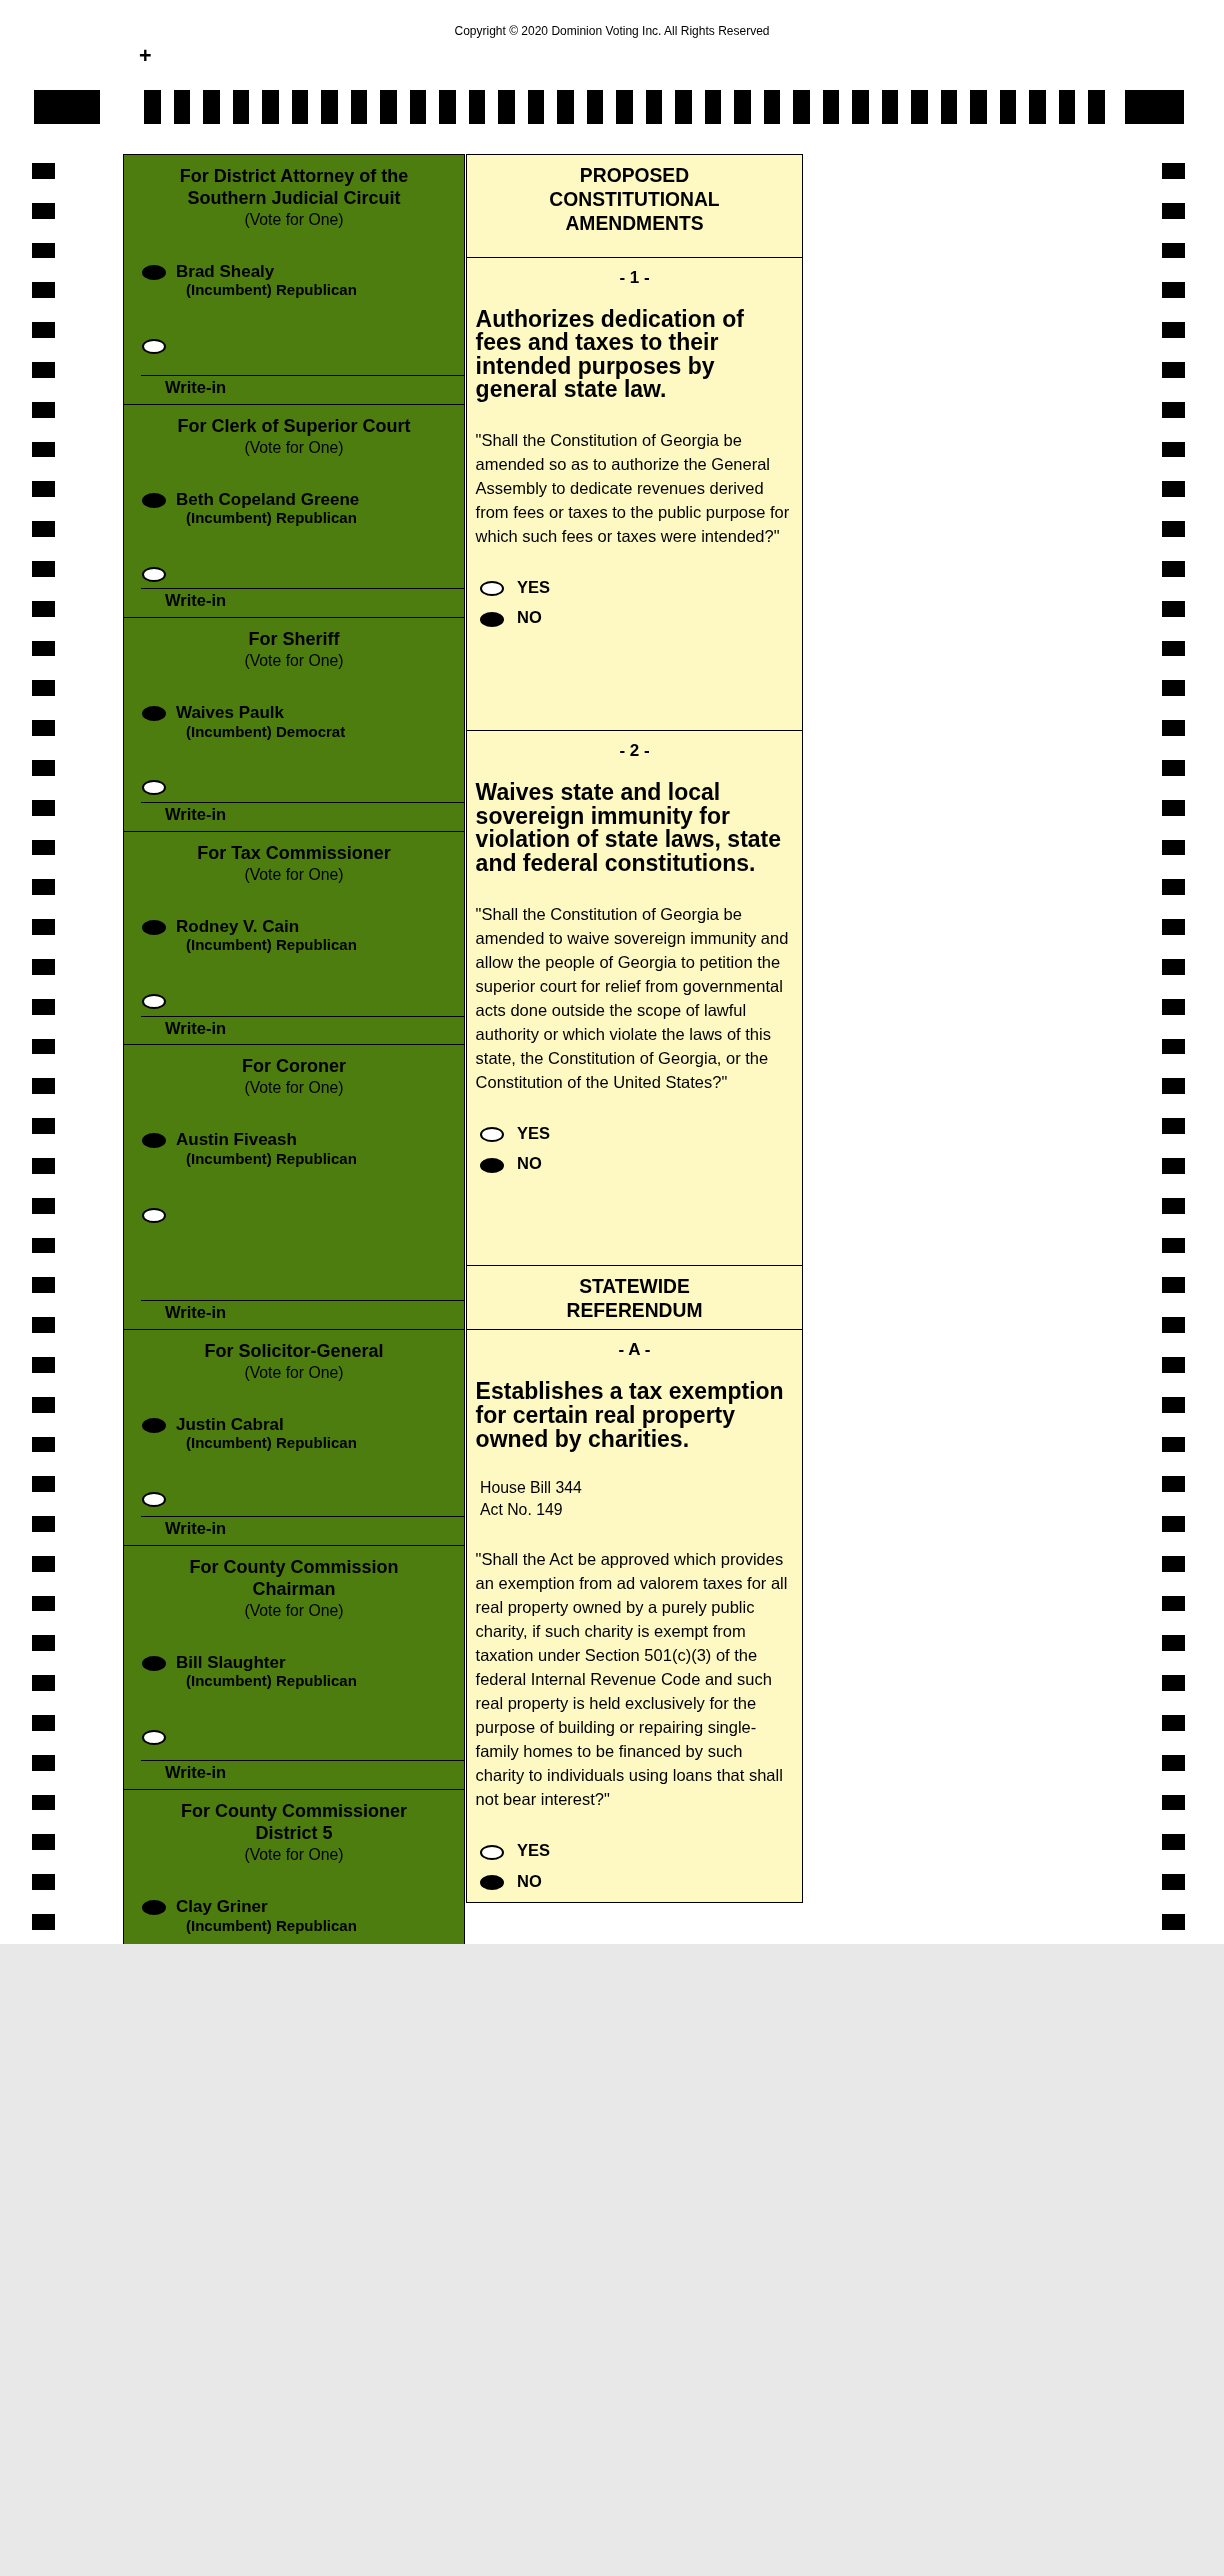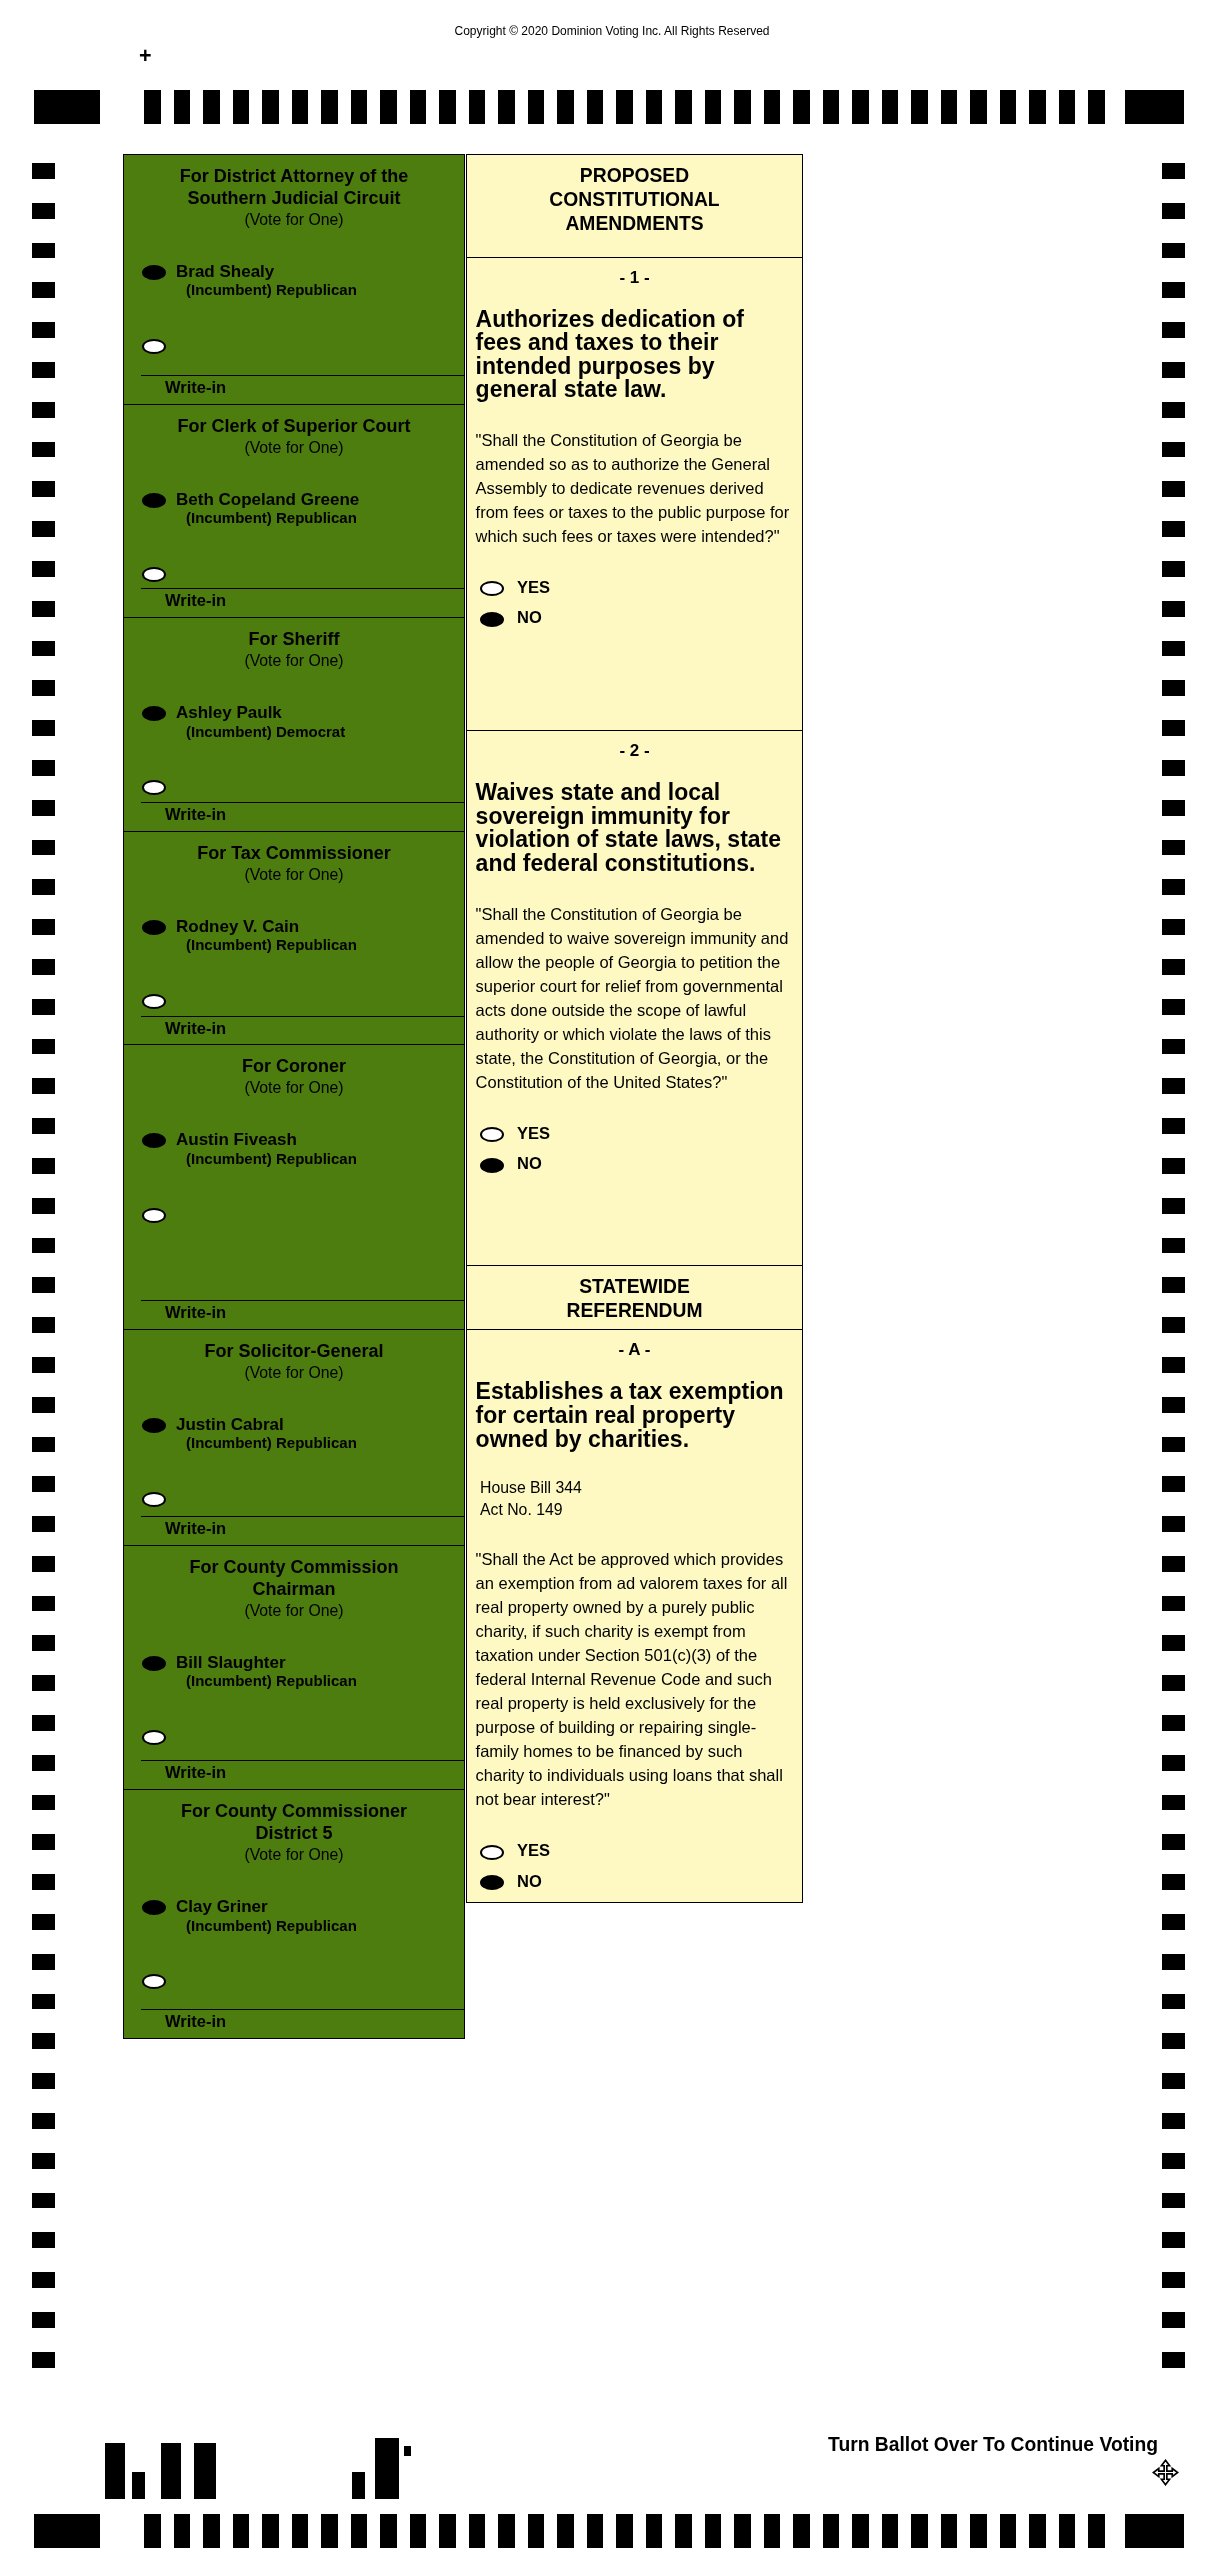--- a/index.html
+++ b/index.html
@@ -1,19 +1,19 @@
 <!DOCTYPE html>
 <html style="font-size:11.5px"><head>
 <meta charset="utf-8">
 <style>
   * { box-sizing: border-box; margin: 0; padding: 0; }
   html, body { background: #e8e8e8; }
   .page {
     position: relative;
-    width: 1224px; height: 2576px;
+    width: 1224px; height: 1944px;
     background: #fff;
     font-family: "Liberation Sans", sans-serif;
     color: #000;
     overflow: hidden;
     margin: 0 auto;
   }
   .copyright {
     position: absolute; top: 24px; left: 0; width: 1224px;
     text-align: center; font-size: 12px;
   }
@@ -276,21 +276,21 @@
           <div class="line"></div>
           <div class="label">Write-in</div>
         </div>
       </div>
       <div class="contest" style="height: 215px;">
         <div class="contest-header">For Sheriff</div>
         <div class="vote-for">(Vote for One)</div>
         <div class="cand-row">
           <div class="bubble filled"></div>
           <div class="cand-info">
-            <div class="cand-name">Ashley Paulk</div>
+            <div class="cand-name">Waives Paulk</div>
             <div class="cand-party inc">(Incumbent) Democrat</div>
           </div>
         </div>
         <div class="cand-row extra">
           <div class="bubble"></div>
         </div>
         <div class="writein">
           <div class="line"></div>
           <div class="label">Write-in</div>
         </div>

